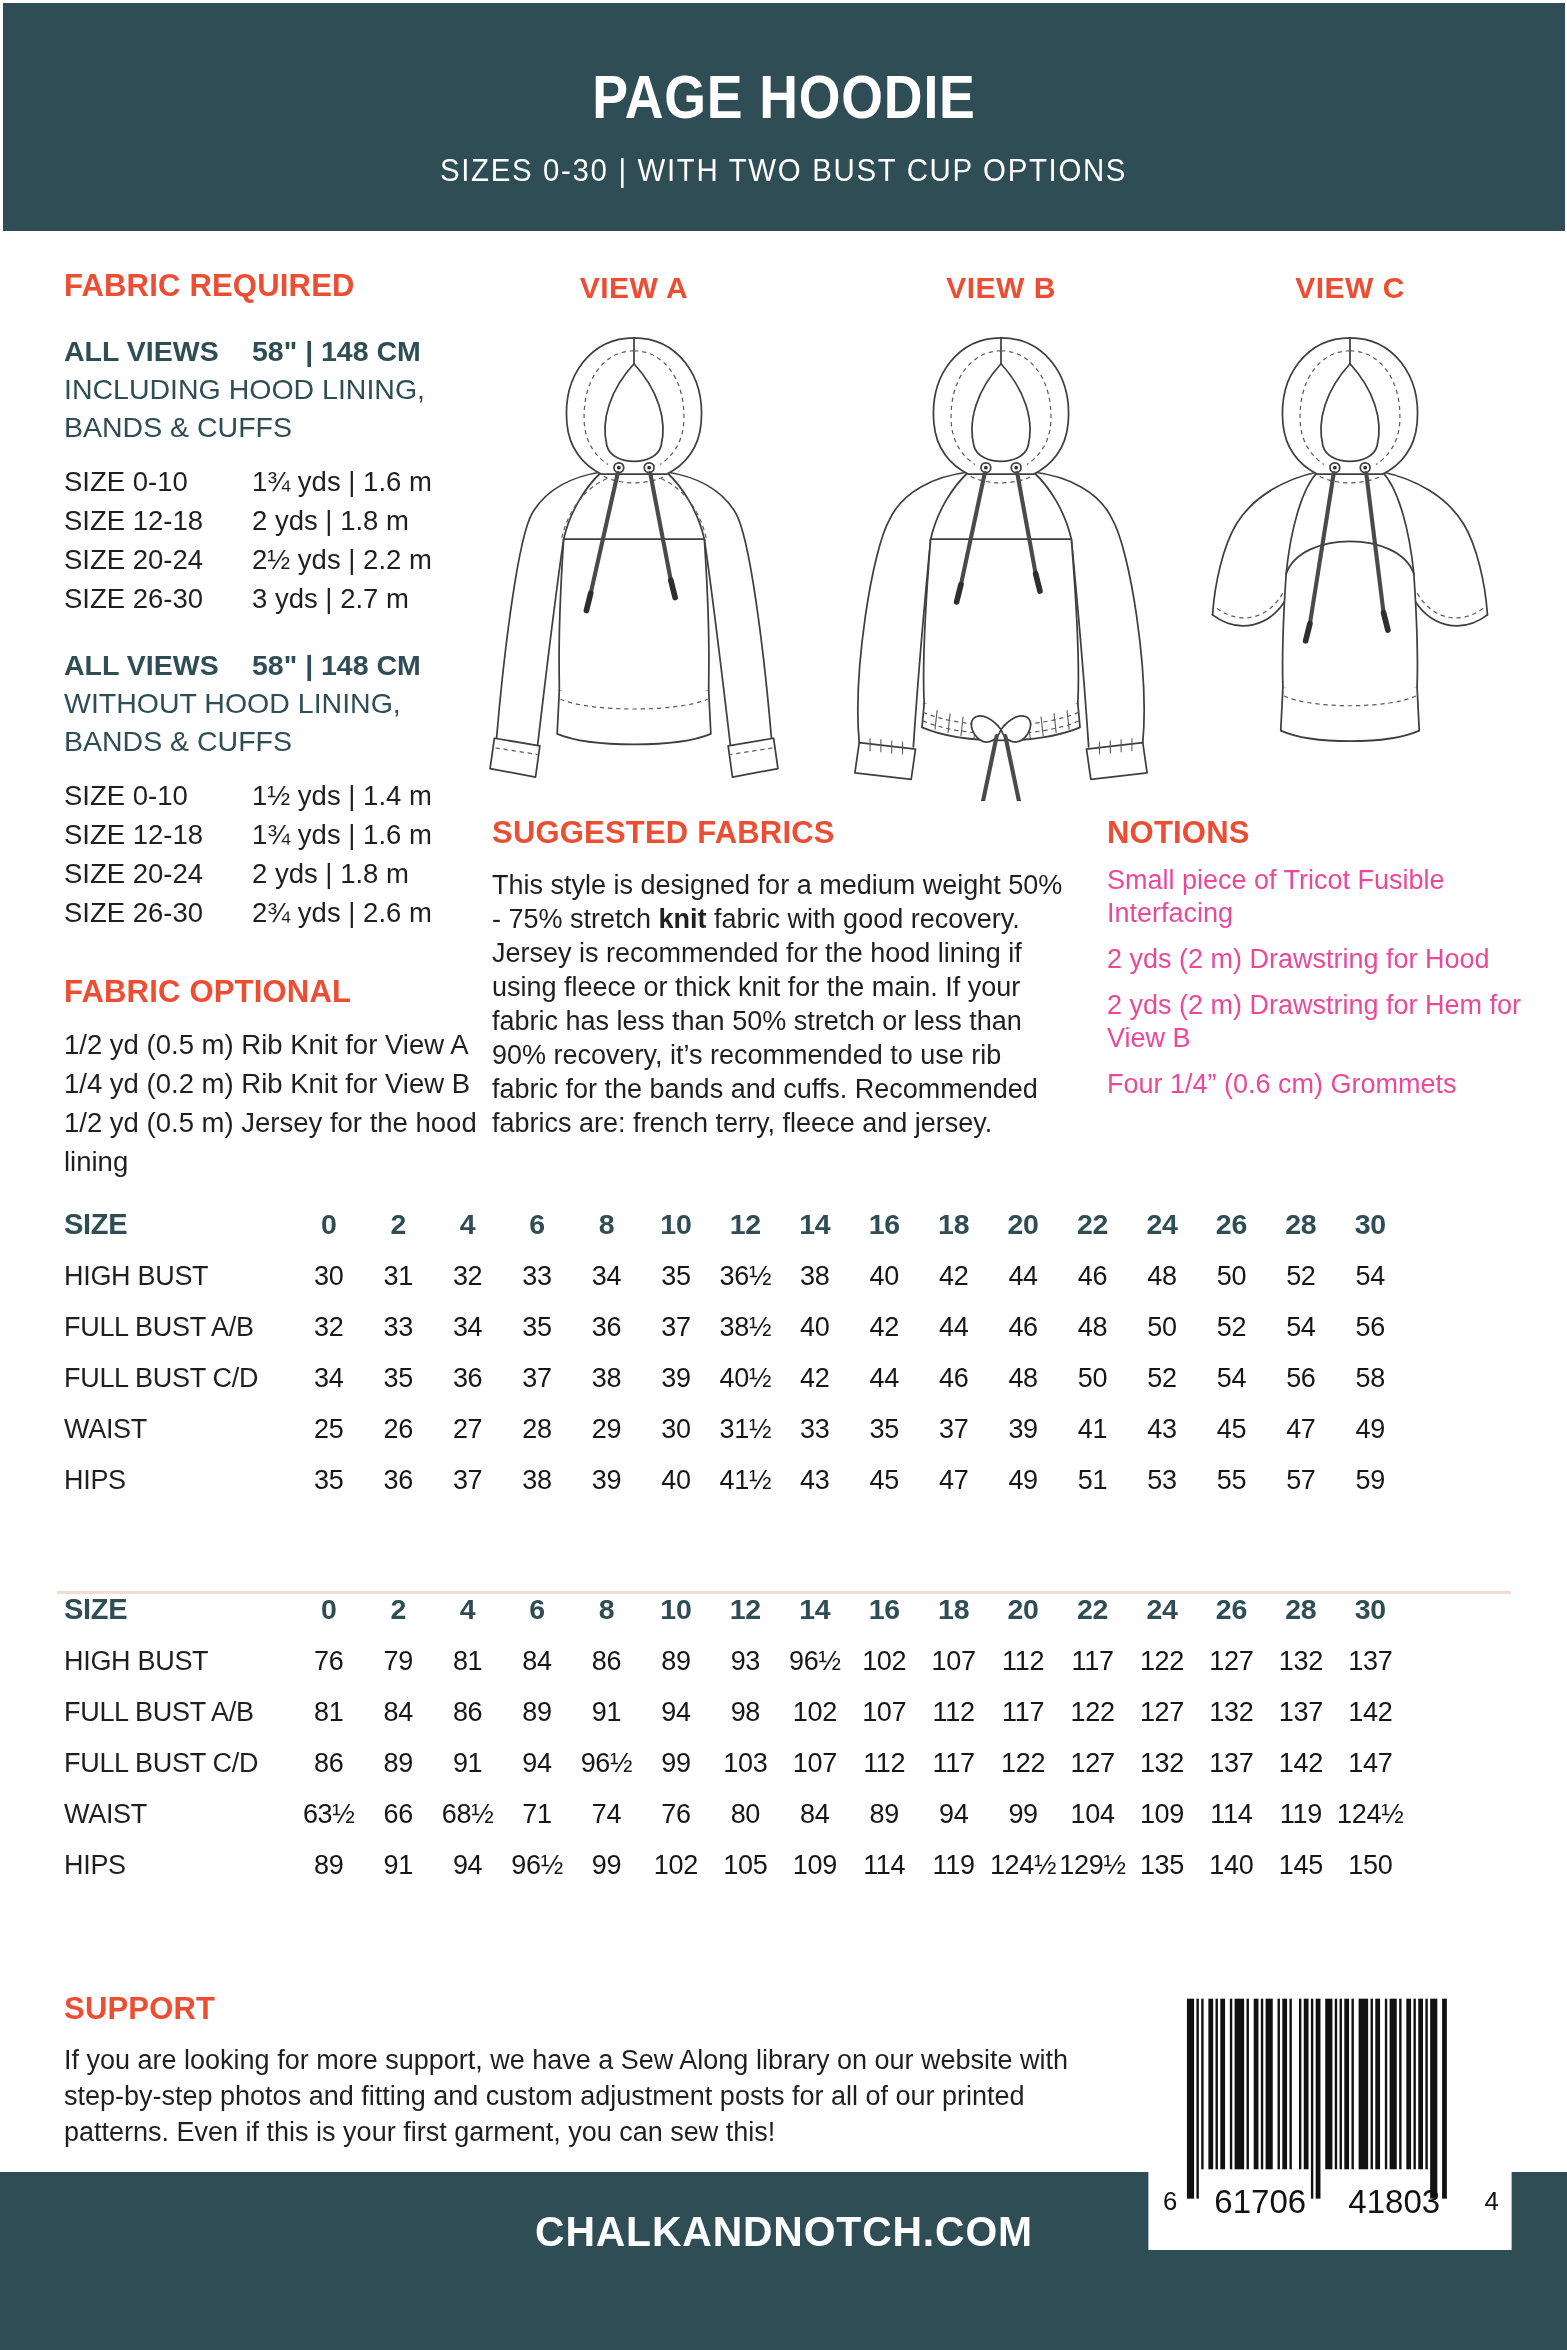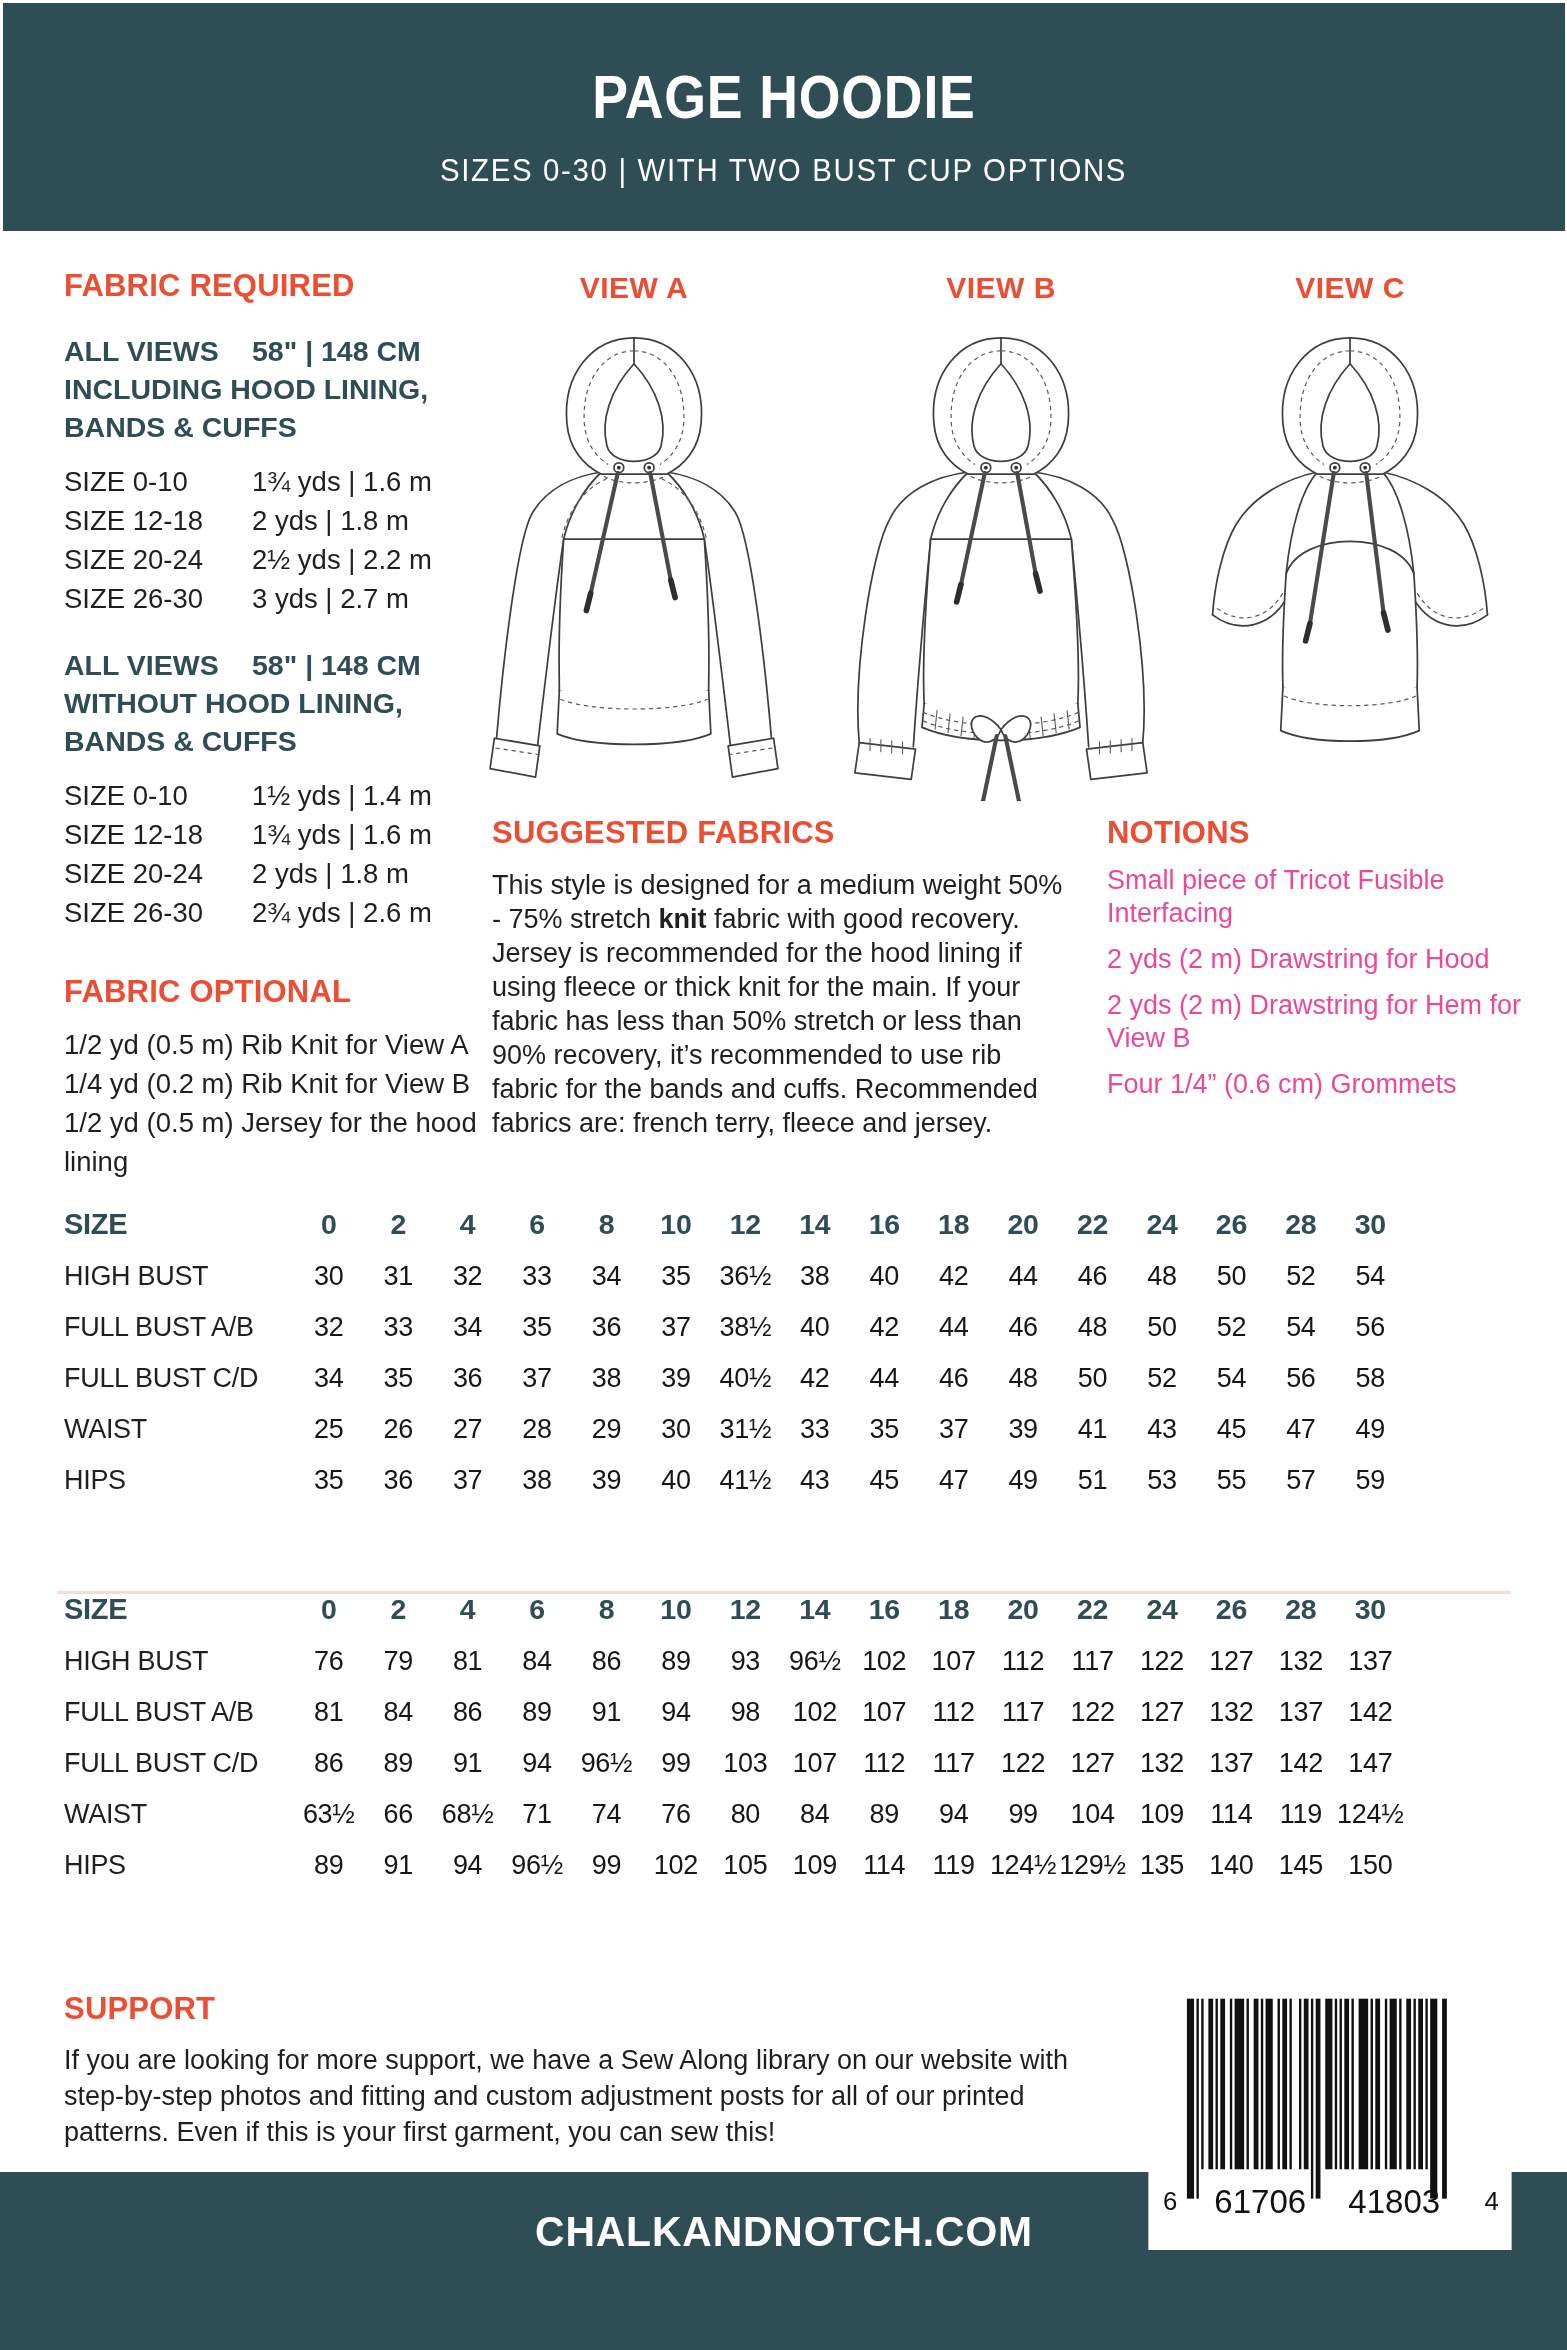--- a/index.html
+++ b/index.html
@@ -15,21 +15,21 @@
              transform:scaleX(.92);transform-origin:center;}
 
   
   .orange-h{color:#EC4E33;font-size:31px;font-weight:700;letter-spacing:0.2px;}
 
   
   .left-col{position:absolute;left:64px;top:268px;width:439px;}
   .fr-block{margin-top:27.5px;}
   .fr-title{display:flex;color:#2F4D55;font-weight:700;font-size:28.5px;line-height:38px;}
   .fr-title .t-label{width:188px;flex:none;}
-  .fr-sub{color:#2F4D55;font-weight:700;font-size:28.5px;line-height:38px;}
+  .fr-sub{color:#2F4D55;font-weight:400;font-size:28.5px;line-height:38px;}
   .fr-rows{margin-top:16.5px;}
   .fr-row{display:flex;font-size:27.5px;line-height:39px;color:#1f1f1f;}
   .fr-row .r-label{width:188px;flex:none;}
   .fabric-optional-h{margin-top:42px;}
   .opt-lines{margin-top:14.7px;font-size:27.5px;line-height:39px;color:#1f1f1f;}
 
   
   .view-fig{position:absolute;top:271px;width:358px;text-align:center;}
   .view-label{font-size:30px;font-weight:700;color:#EC4E33;letter-spacing:0.5px;}
   .view-fig svg{display:block;margin:9.2px auto 0 auto;}

